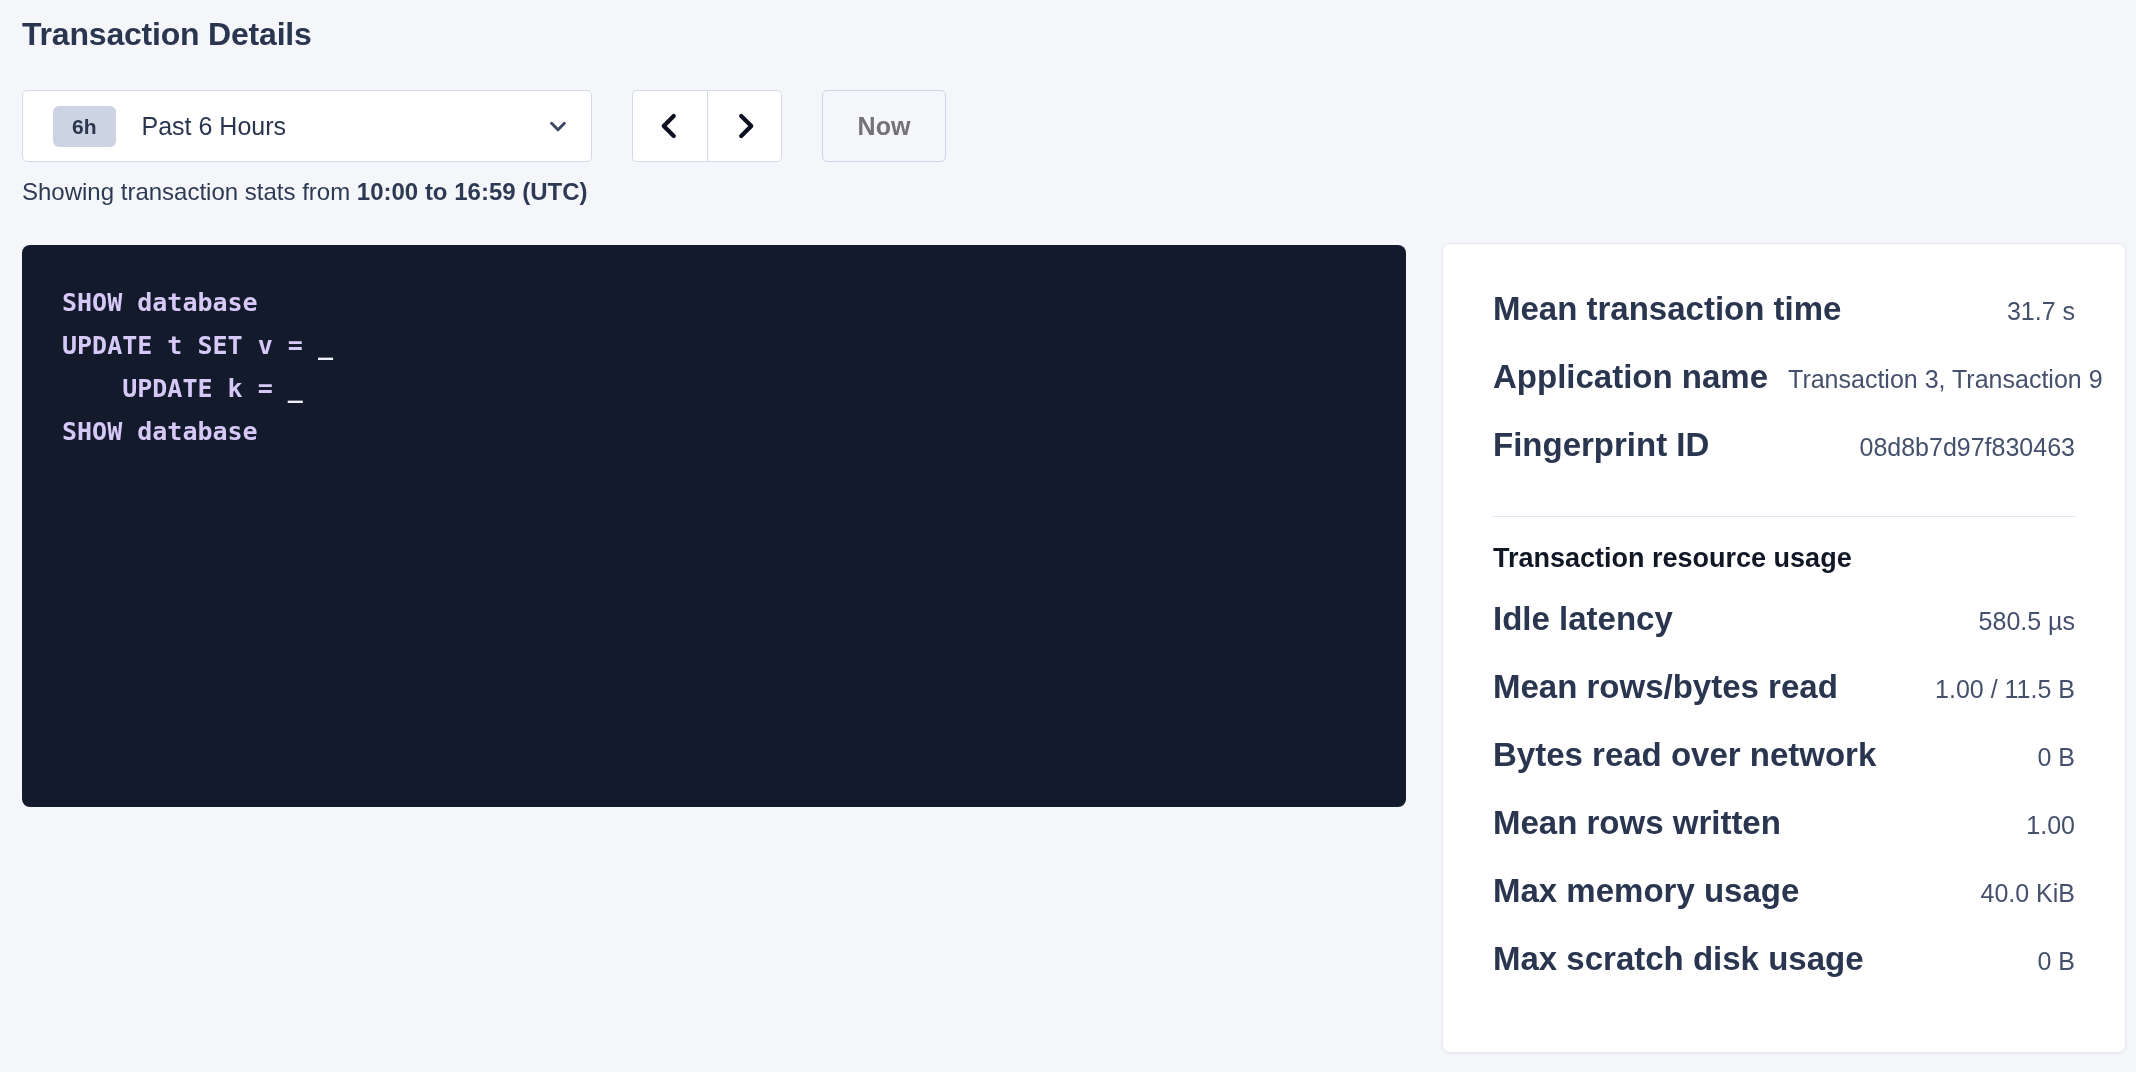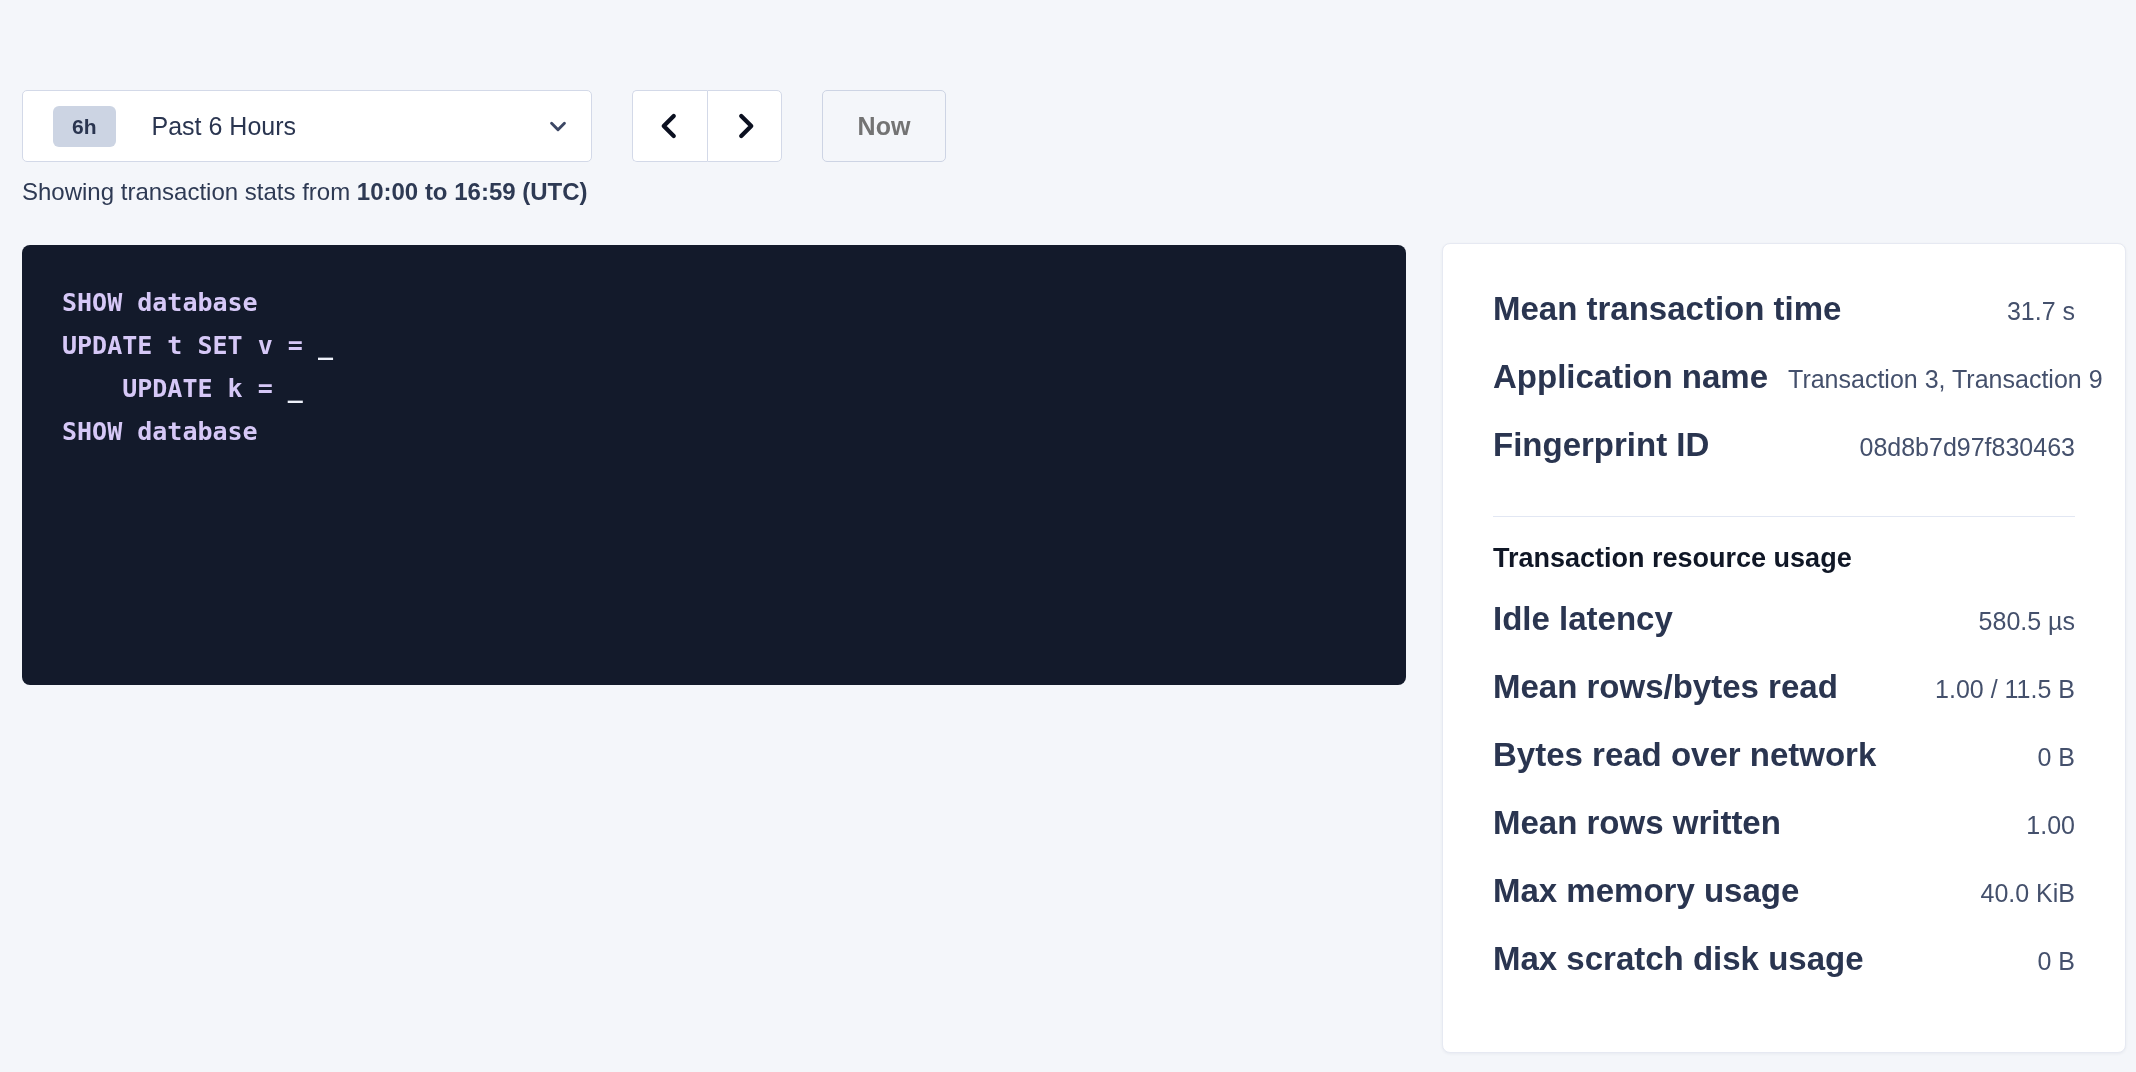--- a/index.html
+++ b/index.html
@@ -62,21 +62,21 @@
     font-size: 21px;
     font-weight: bold;
     border-radius: 6px;
     padding: 10px 19px;
     line-height: 1;
   }
 
   .range-label {
     font-size: 25px;
     color: #2a3550;
-    margin-left: 36px;
+    margin-left: 26px;
     flex: 1;
     white-space: nowrap;
   }
 
   .chevron-down {
     width: 22px;
     height: 22px;
     flex: 0 0 auto;
     display: block;
   }
@@ -135,21 +135,21 @@
     white-space: nowrap;
   }
   .showing-line .strong { font-weight: bold; }
 
   
   .code-panel {
     position: absolute;
     left: 22px;
     top: 245px;
     width: 1384px;
-    height: 440px;
+    height: 562px;
     background: #131a2b;
     border-radius: 8px;
     padding: 36px 40px;
     overflow: hidden;
   }
 
   .code-pre {
     font-family: "DejaVu Sans Mono", monospace;
     font-size: 25px;
     line-height: 43px;
@@ -212,20 +212,21 @@
     margin-top: 14px;
   }
 
   .stat-list .stat-row { height: 68px; }
 </style>
 </head>
 <body>
 
 <div class="page">
 
+  <div class="page-title">Transaction Details</div>
 
   <div class="toolbar">
 
     <div class="range-select">
       <span class="range-badge">6h</span>
       <span class="range-label">Past 6 Hours</span>
       <span>
         <svg class="chevron-down" viewBox="0 0 24 24" fill="none" stroke="#3c4764" stroke-width="3.2" stroke-linecap="round" stroke-linejoin="round">
           <polyline points="5,9 12,16 19,9"></polyline>
         </svg>

